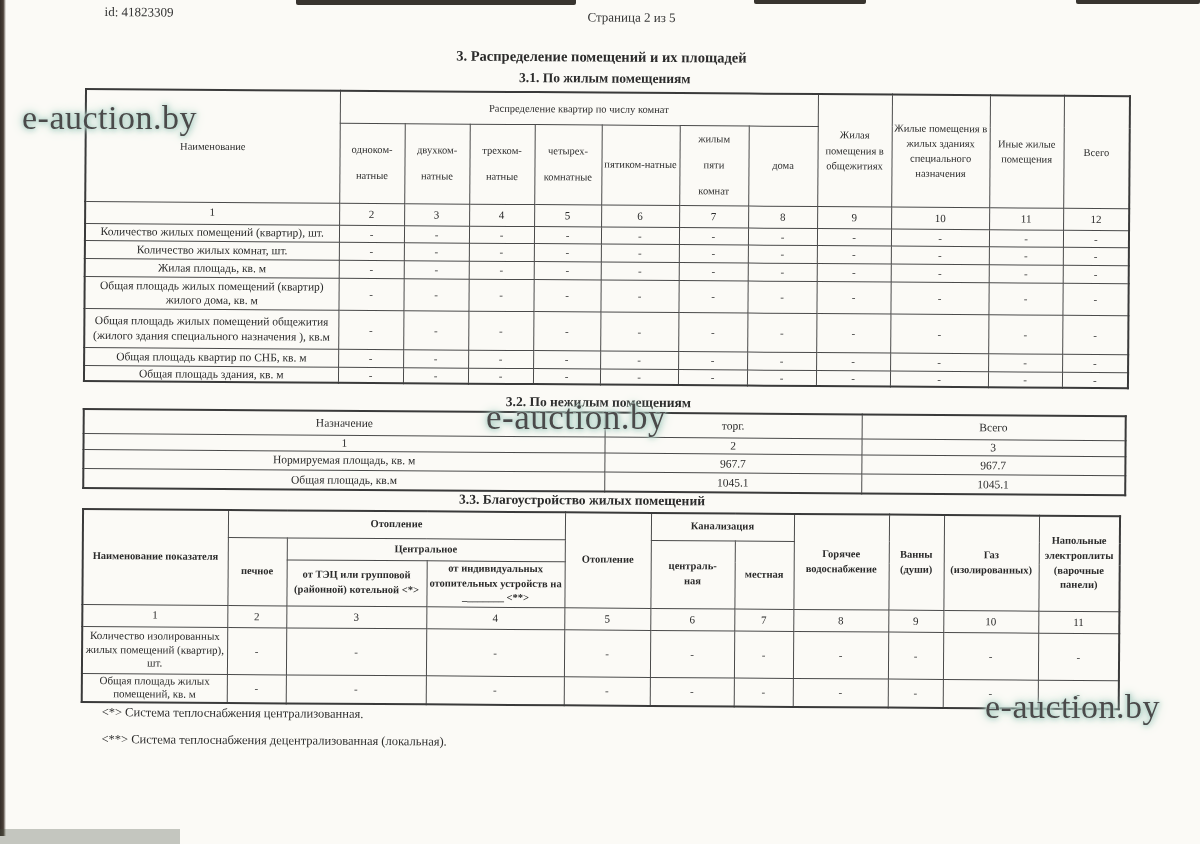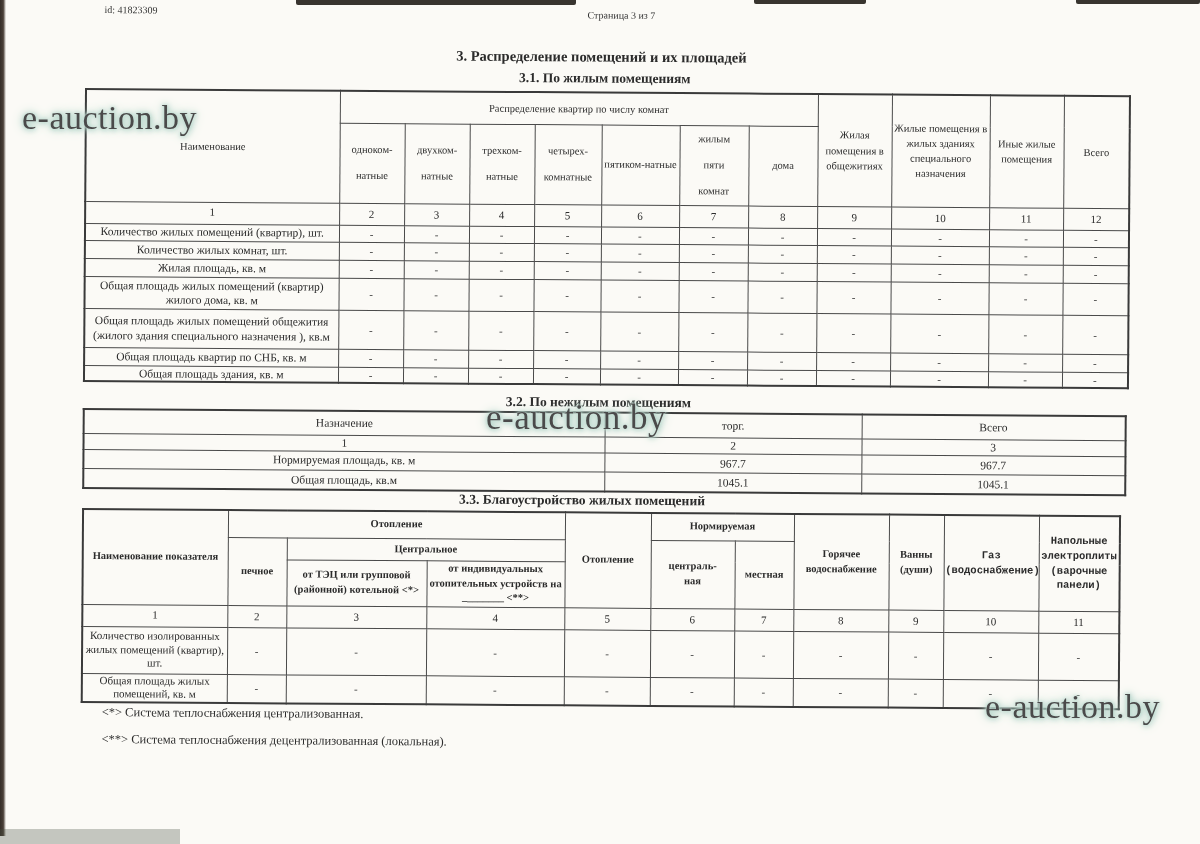--- a/index.html
+++ b/index.html
@@ -16,21 +16,21 @@
   .edge-top.a{left:296px;width:280px;}
   .edge-top.b{left:754px;width:112px;height:4px;}
   .edge-top.c{left:1076px;width:124px;height:4px;}
   .edge-bottom{position:absolute;left:0;bottom:0;width:1200px;height:15px;
     background:linear-gradient(to bottom,#ab9d8e 0%,#92ример 0,#8d8071 45%,#6e6356 100%);}
   .edge-bottom::before{content:"";position:absolute;left:0;top:0;width:180px;height:100%;
     background:rgba(68,78,62,0.30);}
   
   .page{position:absolute;left:0;top:0;width:1200px;height:844px;
     transform:rotate(0.4deg);transform-origin:90px 90px;}
-  .meta{position:absolute;font-size:10px;color:#333;}
+  .meta{position:absolute;font-size:13px;color:#333;}
   .sec-title{position:absolute;font-weight:bold;font-size:14px;white-space:nowrap;}
   
   table{position:absolute;border-collapse:collapse;table-layout:fixed;
     font-family:inherit;color:#2b2b2b;}
   td{border:1px solid #4a4a4a;text-align:center;vertical-align:middle;
     padding:0 2px;overflow:hidden;}
   table{border:2px solid #3a3a3a;}
   .rowlabel{font-size:11.5px;line-height:1.25;}
   .val{font-size:11px;}
   
@@ -59,41 +59,41 @@
   #t32 tbody tr:nth-child(3){height:20px;}
   #t32 .rowlabel,#t32 .val{font-size:11.5px;}
   
   #t33{left:85px;top:508px;width:1037px;}
   #t33 thead td{font-size:10.5px;font-weight:bold;line-height:1.4;}
   #t33 tr.hA{height:27px;}
   #t33 tr.hB{height:22px;}
   #t33 tr.hC{height:46px;}
   #t33 td.nowrap{white-space:nowrap;padding:0;}
   #t33 td.pad-mid{padding:12px 12px;}
-  #t33 td.pad-slim{padding:6px 1px;font-family:Liberation Mono, monospace;}
+  #t33 td.pad-slim{padding:6px 1px;}
   #t33 tbody tr:nth-child(1){height:22px;}
   #t33 tbody tr:nth-child(1) td{font-size:11px;}
   #t33 tbody tr:nth-child(2){height:47px;}
   #t33 tbody tr:nth-child(3){height:26px;}
   #t33 .rowlabel{font-size:11px;}
   
   .footnote{position:absolute;font-size:12.5px;color:#2e2e2e;white-space:nowrap;}
   
   .wm{position:absolute;font-family:"Liberation Serif","DejaVu Serif",serif;
     font-size:34px;color:#4a4a4a;letter-spacing:0.5px;white-space:nowrap;
     text-shadow:0 0 1px #d9ebe4,0 0 3px #bcd9cf,0 0 7px #aed2c6,
                 0 0 13px #aed2c6,1px 1px 5px #bcd9cf;}
 </style>
 </head>
 <body>
 
 <div class="page">
 
   <div class="meta" style="left:104px;top:4px;">id: 41823309</div>
-  <div class="meta" style="left:587px;top:6px;">Страница 3 из 7</div>
+  <div class="meta" style="left:587px;top:6px;">Страница 2 из 5</div>
 
   <div class="sec-title" style="left:456px;top:45px;font-size:14.5px;">3. Распределение помещений и их площадей</div>
   <div class="sec-title" style="left:519px;top:67px;font-size:13.5px;">3.1. По жилым помещениям</div>
 
   <table id="t31">
     <colgroup>
       <col style="width:254px">
         <col style="width:65px">
         <col style="width:65px">
       <col style="width:65px">
@@ -289,24 +289,24 @@
         <col style="width:95px">
         <col style="width:55px">
       <col style="width:95px">
         <col style="width:81px">
     </colgroup>
     <thead>
       <tr class="hA">
         <td rowspan="3" class="nowrap">Наименование показателя</td>
         <td colspan="3">Отопление</td>
         <td rowspan="3">Отопление</td>
-        <td colspan="2">Нормируемая</td>
+        <td colspan="2">Канализация</td>
         <td rowspan="3">Горячее водоснабжение</td>
         <td rowspan="3">Ванны (души)</td>
-        <td rowspan="3" class="pad-slim">Газ (водоснабжение)</td>
+        <td rowspan="3" class="pad-slim">Газ (изолированных)</td>
         <td rowspan="3" class="pad-slim">Напольные электроплиты (варочные панели)</td>
       </tr>
       <tr class="hB">
         <td rowspan="2">печное</td>
         <td colspan="2">Центральное</td>
         <td rowspan="2" class="pad-mid">централь-ная</td>
         <td rowspan="2">местная</td>
       </tr>
       <tr class="hC">
         <td>от ТЭЦ или групповой (районной) котельной &lt;*&gt;</td>

